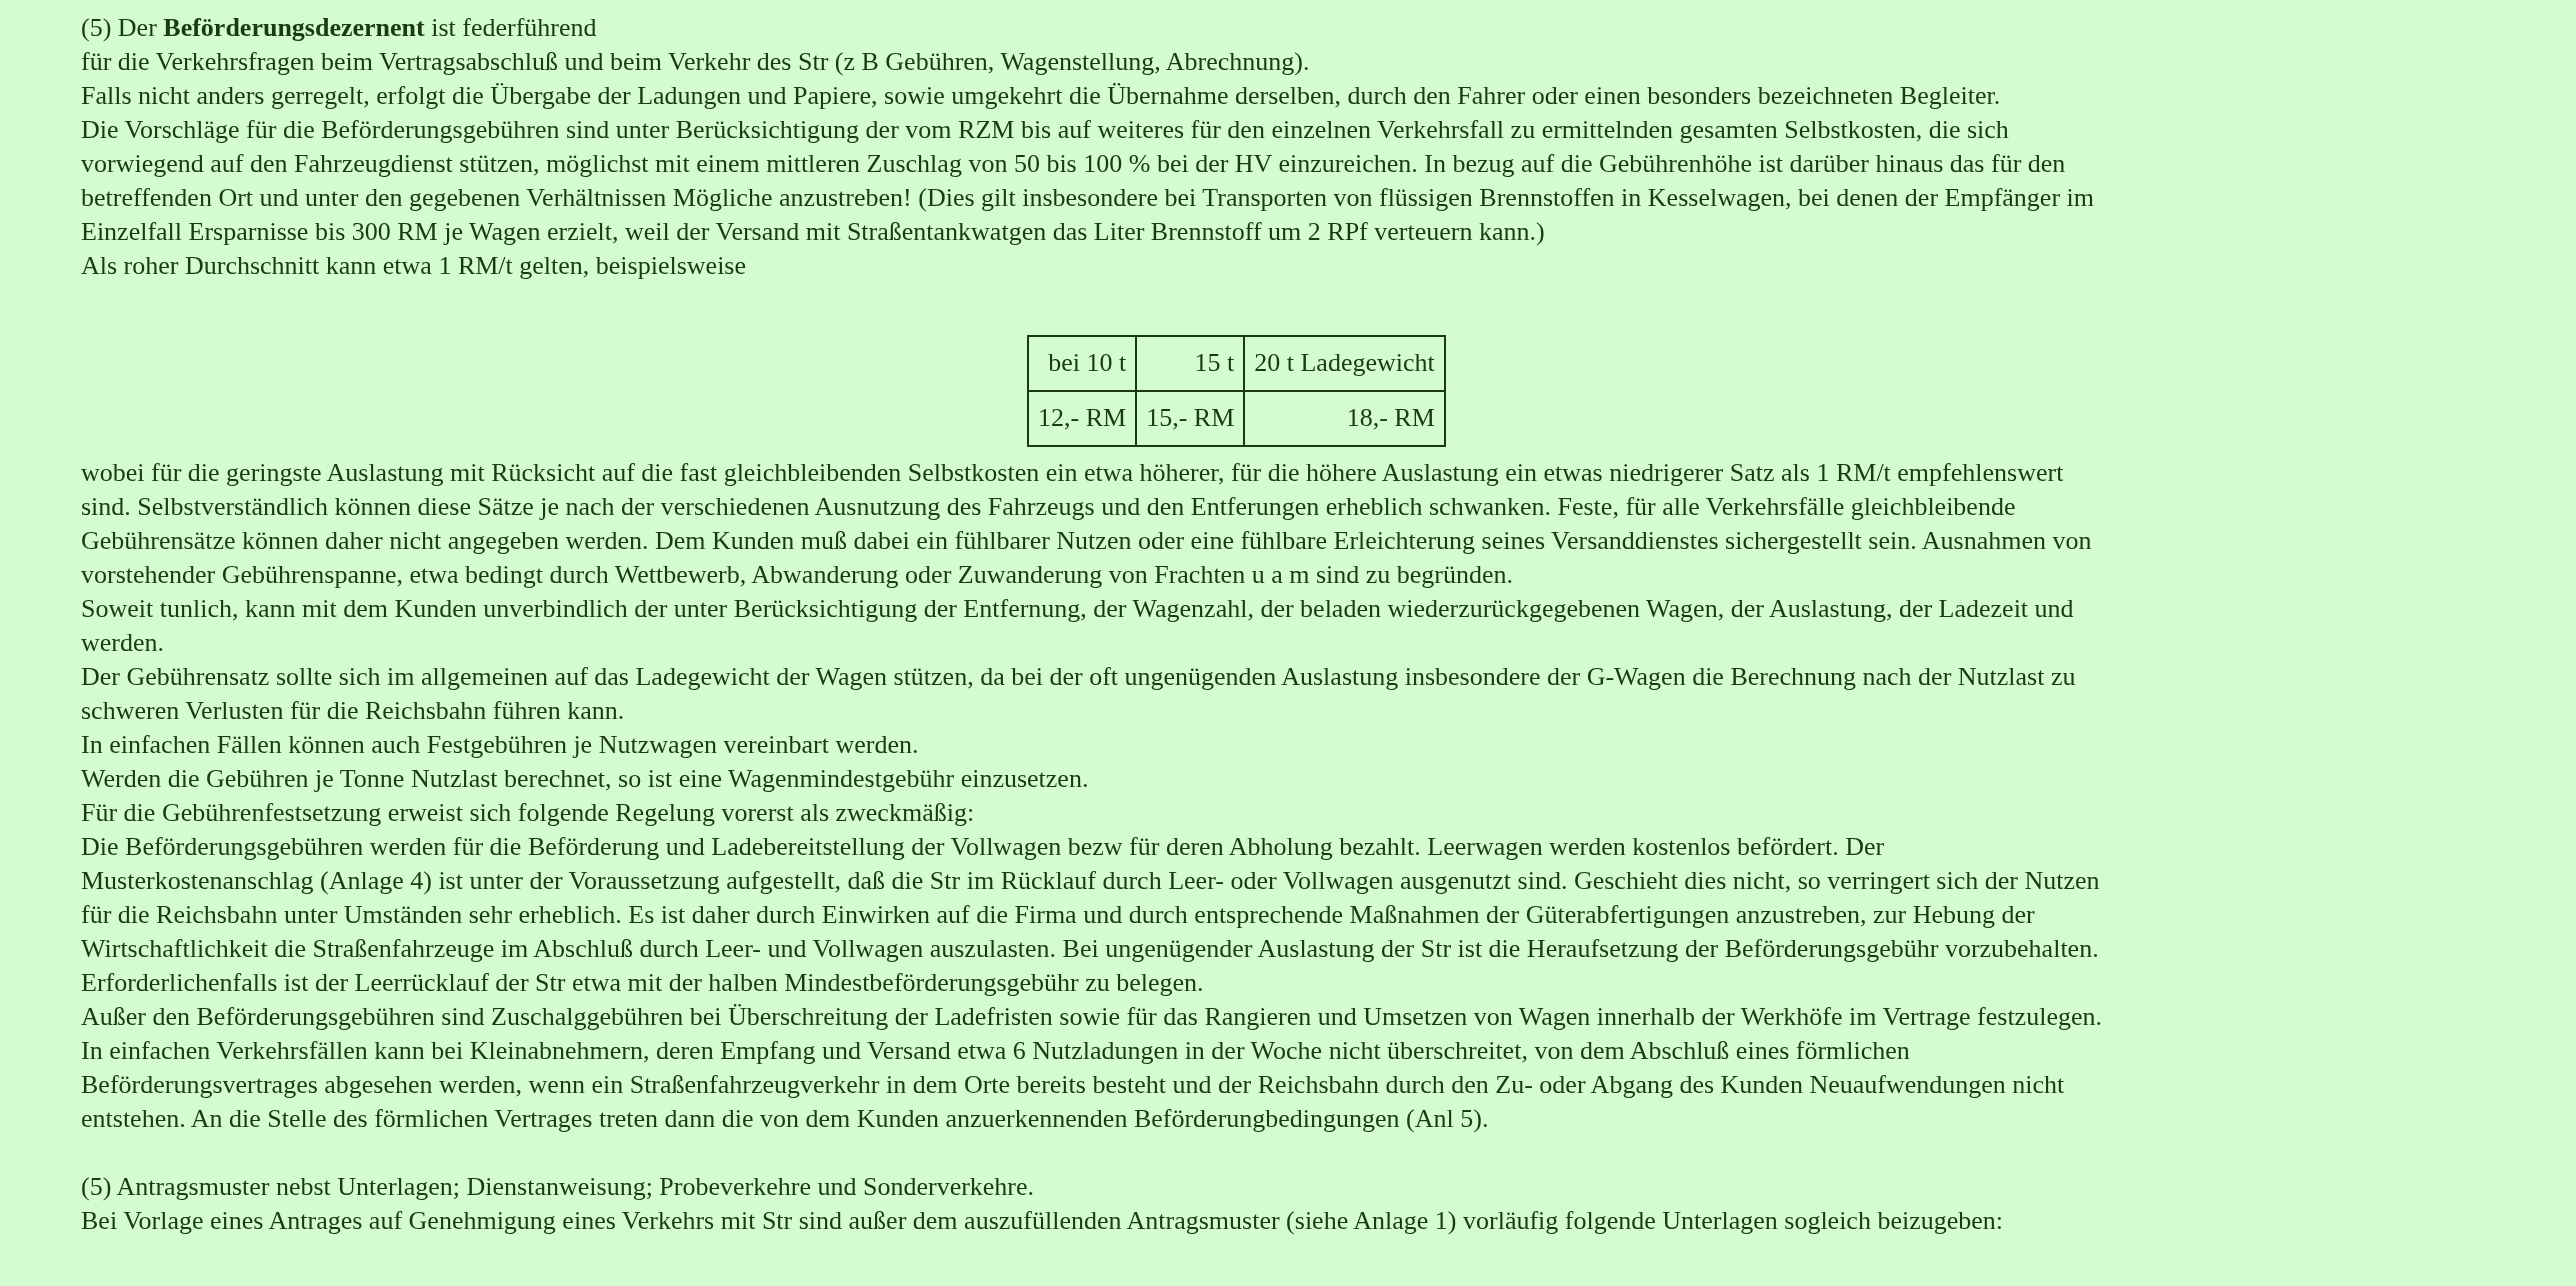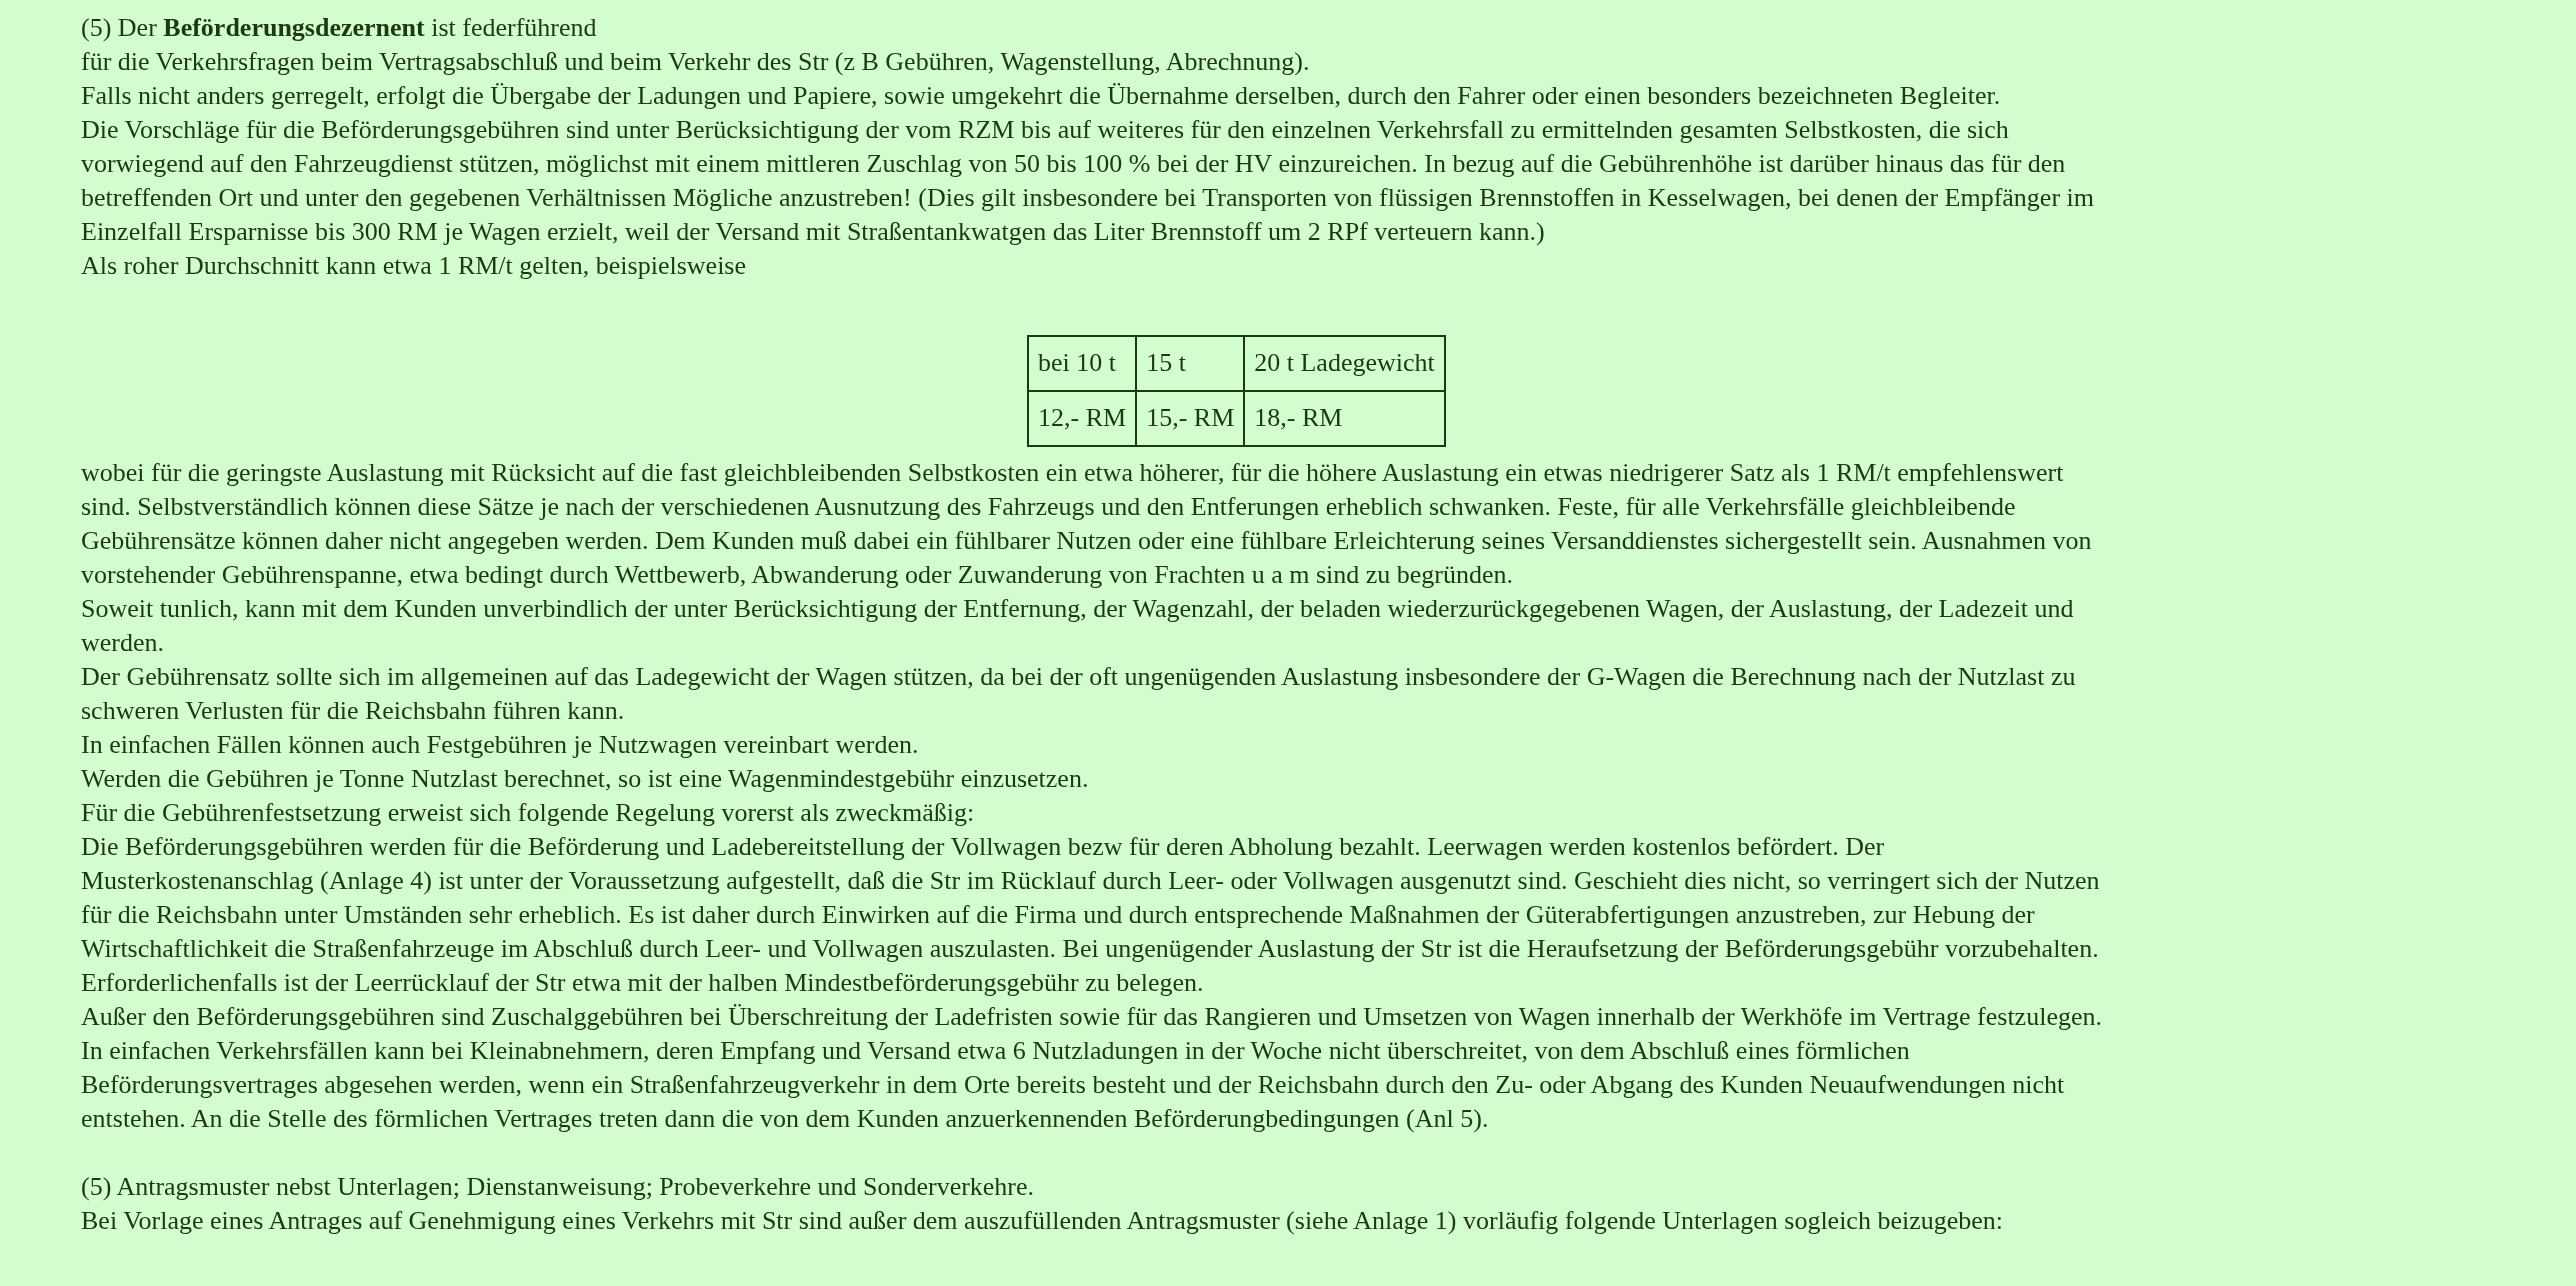--- a/index.html
+++ b/index.html
@@ -21,21 +21,21 @@
   }
   .bold { font-weight: bold; }
   .fee-table {
     border-collapse: collapse;
     margin: 52px 0 9px 946px;
     font-size: 26px;
     color: #1c3a12;
   }
   .fee-table td {
     border: 2.7px solid #1c3a12;
-    text-align: left;
+    text-align: right;
     vertical-align: middle;
     height: 53px;
     padding: 0 9px;
   }
   .fee-table .col-a { min-width: 59px; }
   .fee-table .col-b { min-width: 61px; }
   .fee-table .col-c { min-width: 130px; }
   .spacer { height: 34px; }
 </style>
 </head>

